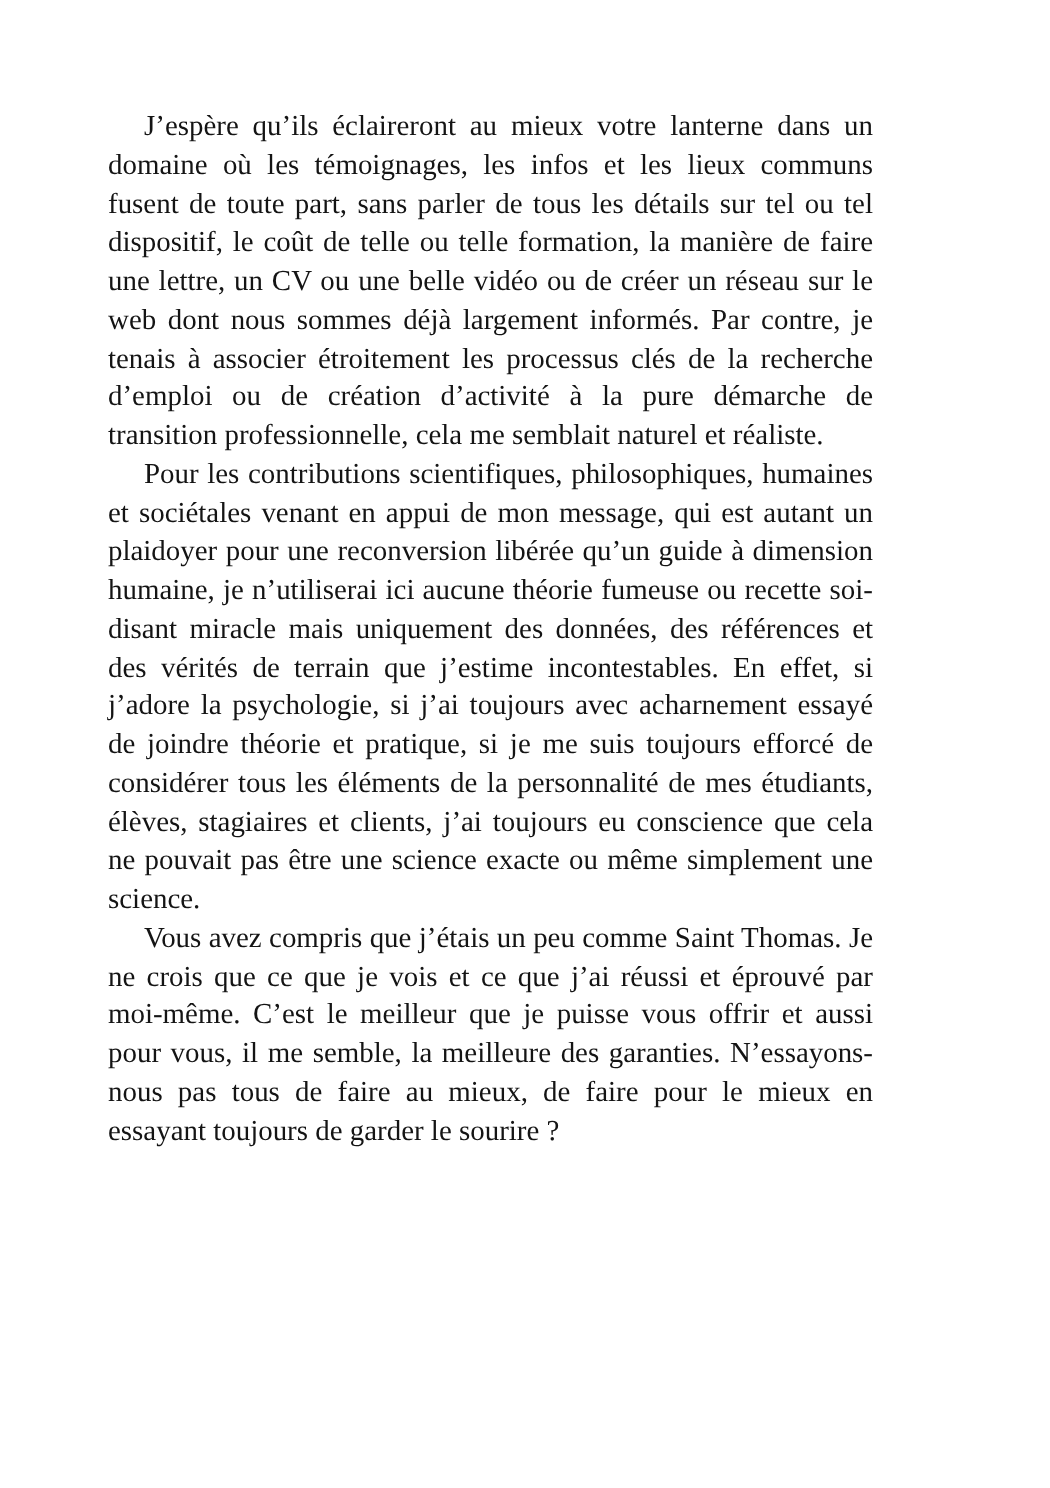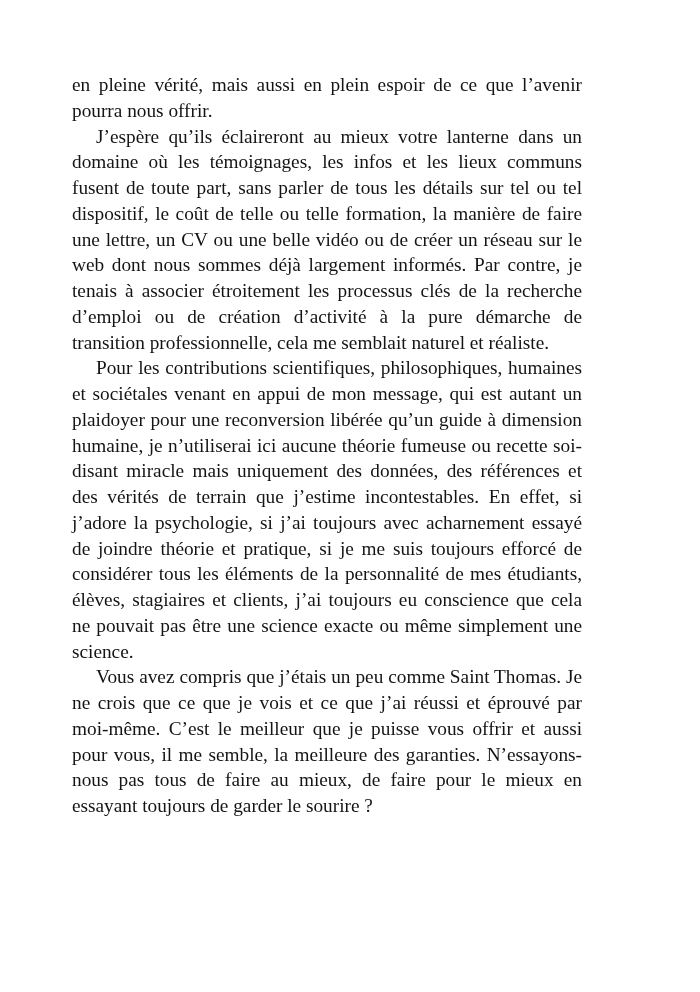--- a/index.html
+++ b/index.html
@@ -33,17 +33,16 @@
       text-indent: 24px;
     }
     .page p.cont {
       text-indent: 0;
     }
   </style>
 </head>
 <body>
 
 <div class="page">
-  <p class="cont">en pleine vérité, mais aussi en plein espoir de ce que l’avenir pourra nous offrir.</p>
   <p class="indent">J’espère qu’ils éclaireront au mieux votre lanterne dans un domaine où les témoignages, les infos et les lieux communs fusent de toute part, sans parler de tous les détails sur tel ou tel dispositif, le coût de telle ou telle formation, la manière de faire une lettre, un CV ou une belle vidéo ou de créer un réseau sur le web dont nous sommes déjà largement informés. Par contre, je tenais à associer étroitement les processus clés de la recherche d’emploi ou de création d’activité à la pure démarche de transition professionnelle, cela me semblait naturel et réaliste.</p>
   <p class="indent">Pour les contributions scientifiques, philosophiques, humaines et sociétales venant en appui de mon message, qui est autant un plaidoyer pour une reconversion libérée qu’un guide à dimension humaine, je n’utiliserai ici aucune théorie fumeuse ou recette soi-disant miracle mais uniquement des données, des références et des vérités de terrain que j’estime incontestables. En effet, si j’adore la psychologie, si j’ai toujours avec acharnement essayé de joindre théorie et pratique, si je me suis toujours efforcé de considérer tous les éléments de la personnalité de mes étudiants, élèves, stagiaires et clients, j’ai toujours eu conscience que cela ne pouvait pas être une science exacte ou même simplement une science.</p>
   <p class="indent">Vous avez compris que j’étais un peu comme Saint Thomas. Je ne crois que ce que je vois et ce que j’ai réussi et éprouvé par moi-même. C’est le meilleur que je puisse vous offrir et aussi pour vous, il me semble, la meilleure des garanties. N’essayons-nous pas tous de faire au mieux, de faire pour le mieux en essayant toujours de garder le sourire ?</p>
 </div>
 
 </body></html>

